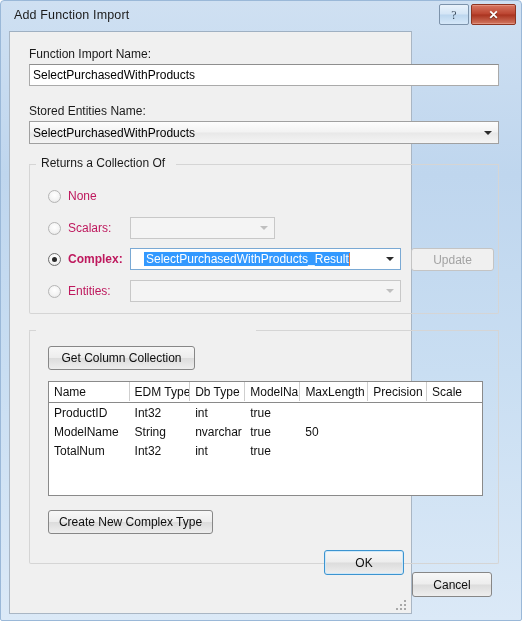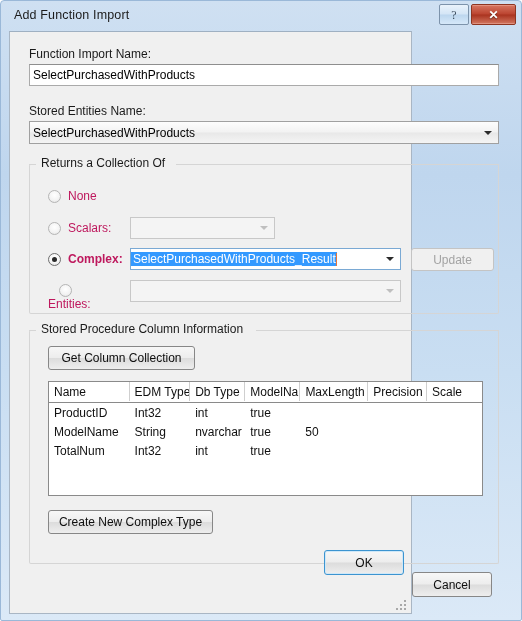--- a/index.html
+++ b/index.html
@@ -144,21 +144,21 @@
   .combo.disabled {
     background: #f4f4f4;
     border-color: #c8c8c8;
   }
   .combo.disabled .arrow-glyph {
     border-top-color: #bfbfbf;
   }
   .combo.editable {
     background: #ffffff;
     border: 1px solid #7aa9d4;
-    padding-left: 0;
+    padding-left: 13px;
     align-items: center;
   }
   .sel-text {
     background: #3399ff;
     color: #ffffff;
     padding: 1px 1px 1px 2px;
     white-space: nowrap;
   }
   .caret {
     display: inline-block;
@@ -361,36 +361,35 @@
         <span class="radio-label">Complex:</span>
       </div>
       <div class="combo editable" style="left:100px; top:84px; width:271px; height:22px;">
         <span class="combo-text"><span class="sel-text">SelectPurchasedWithProducts_Result</span><i class="caret"></i></span>
         <span class="arrow">
             <i class="arrow-glyph"></i>
           </span>
       </div>
       <div class="button disabled" style="left:381px; top:84px; width:83px; height:23px;">Update</div>
 
-      <div class="radio-row" style="left:18px; top:120px;flex-direction:column;">
+      <div class="radio-row" style="left:18px; top:120px;">
         <span class="radio-mark"></span>
         <span class="radio-label">Entities:</span>
       </div>
       <div class="combo disabled" style="left:100px; top:116px; width:271px; height:22px;">
         <span class="combo-text"></span>
         <span class="arrow">
             <i class="arrow-glyph"></i>
           </span>
       </div>
     </div>
 
     <div class="groupbox" style="left:19px; top:298px; width:470px; height:234px;">
       <div class="gb-topline-left"></div>
       <div class="gb-topline-right" style="left:226px; right:-1px;"></div>
-      <div class="gb-title">Stored Procedure Column Information</div>
 
       <div class="button" style="left:18px; top:16px; width:147px; height:24px;">Get Column Collection</div>
 
       <div id="column-table" style="left:18px; top:51px; width:435px; height:115px;">
         <div id="table-header">
             <div class="th" style="width: 88px;">Name</div>
             <div class="th" style="width: 66px;">EDM Type</div>
             <div class="th" style="width: 60px;">Db Type</div>
             <div class="th" style="width: 60px;">ModelName</div>
             <div class="th" style="width: 74px;">MaxLength</div>

